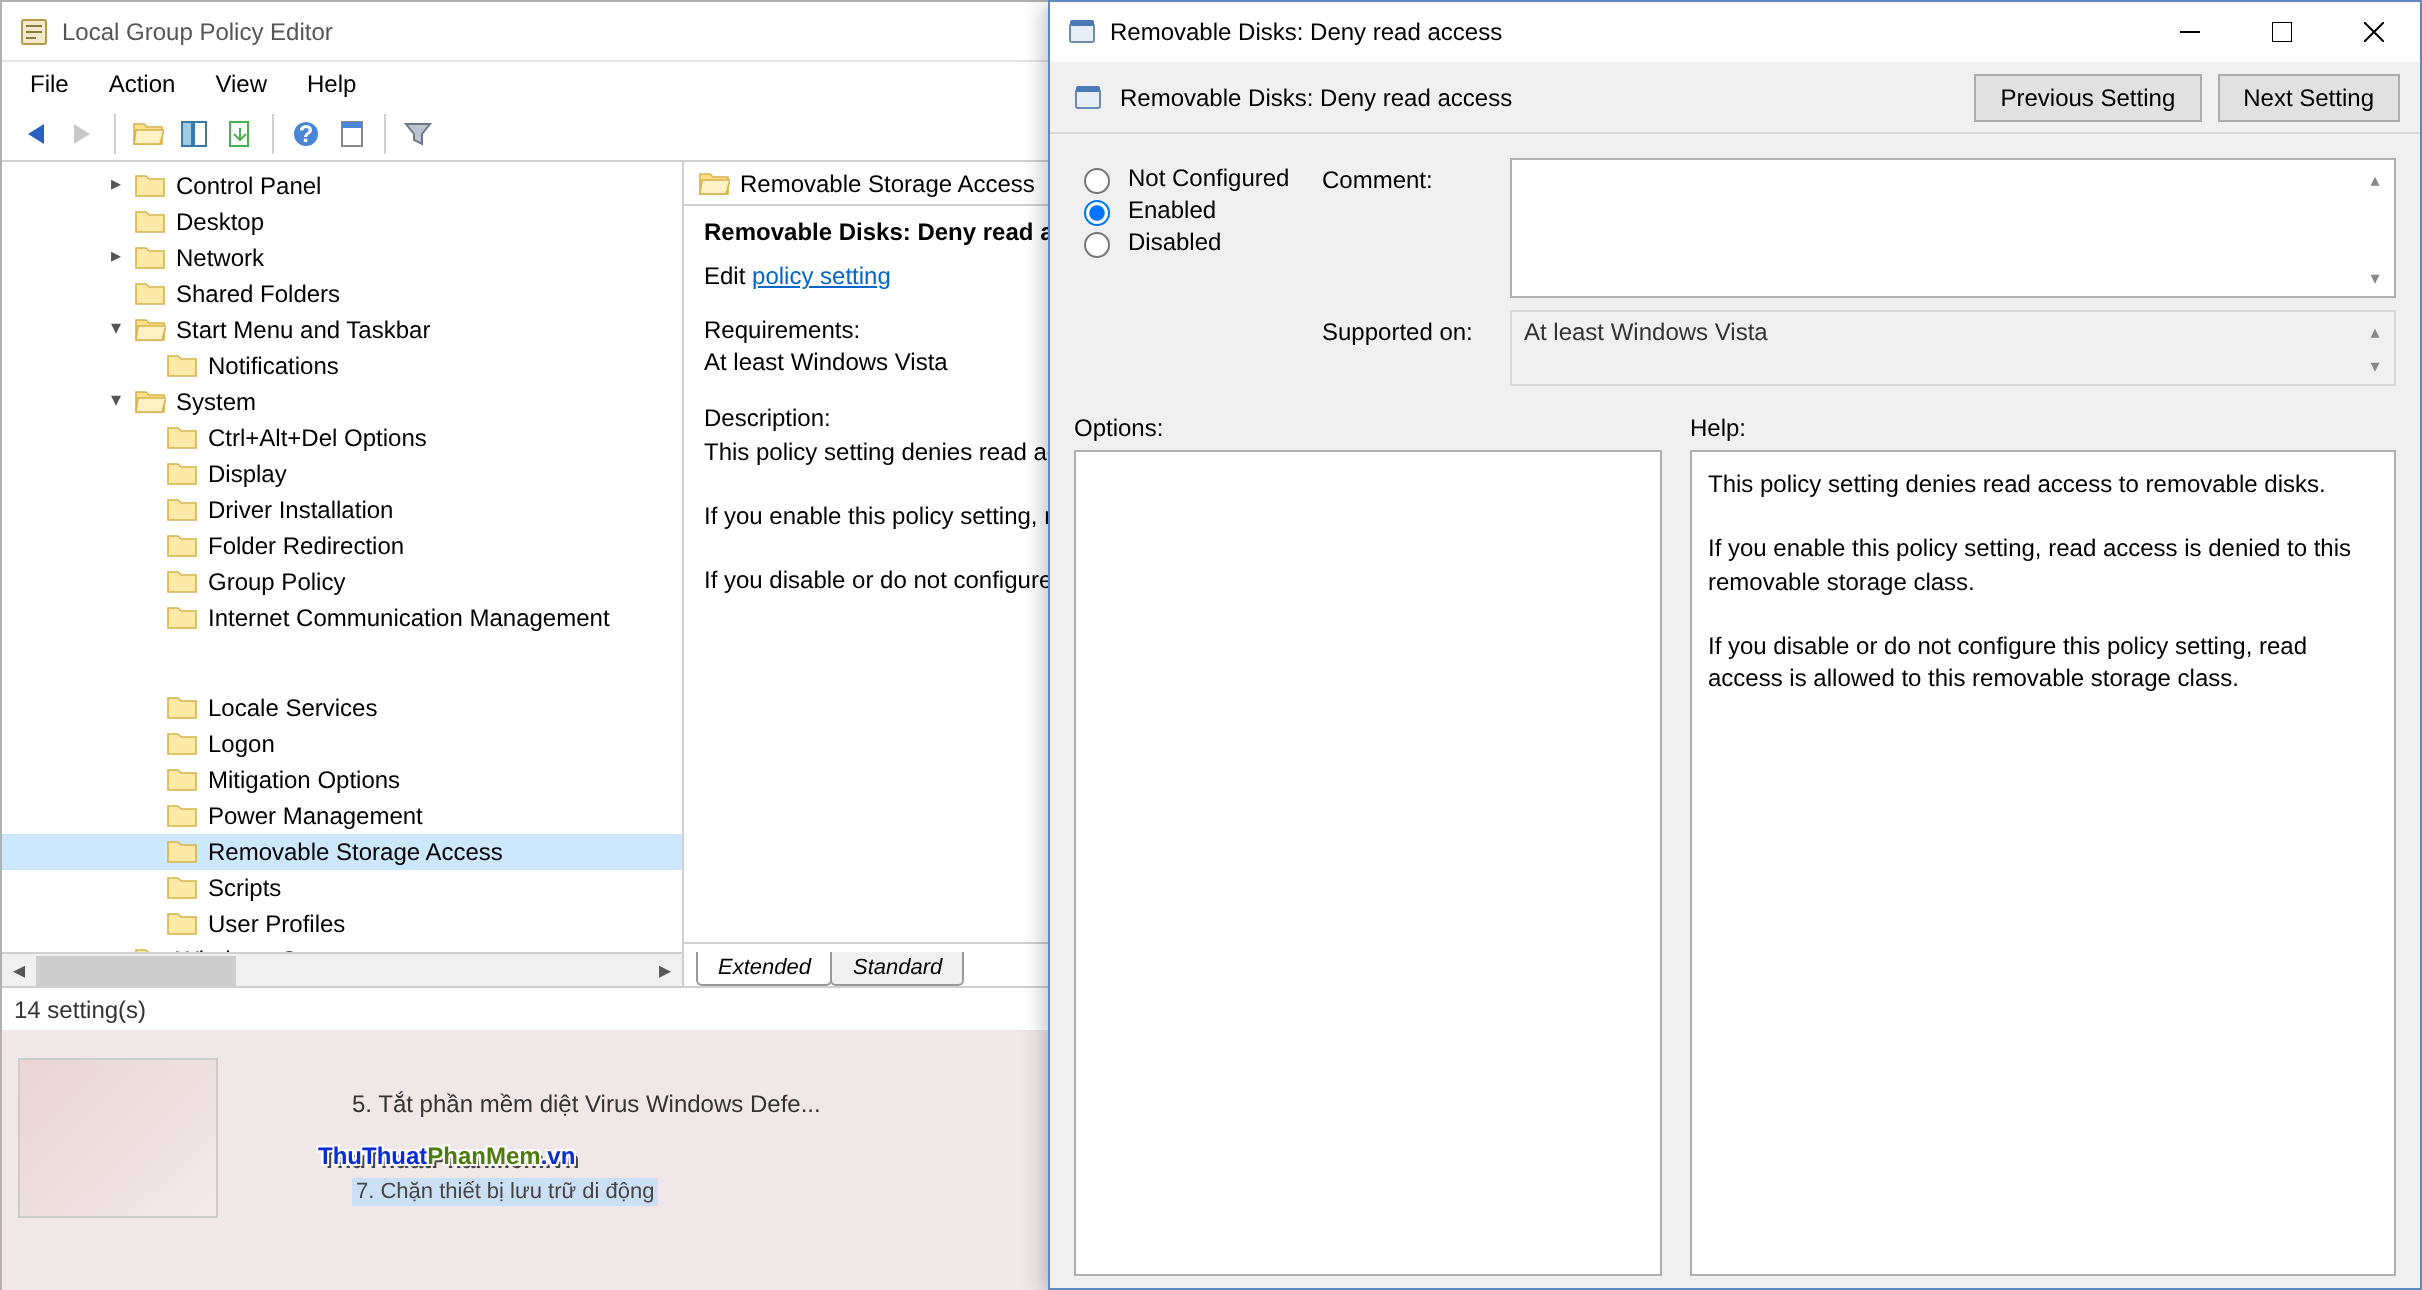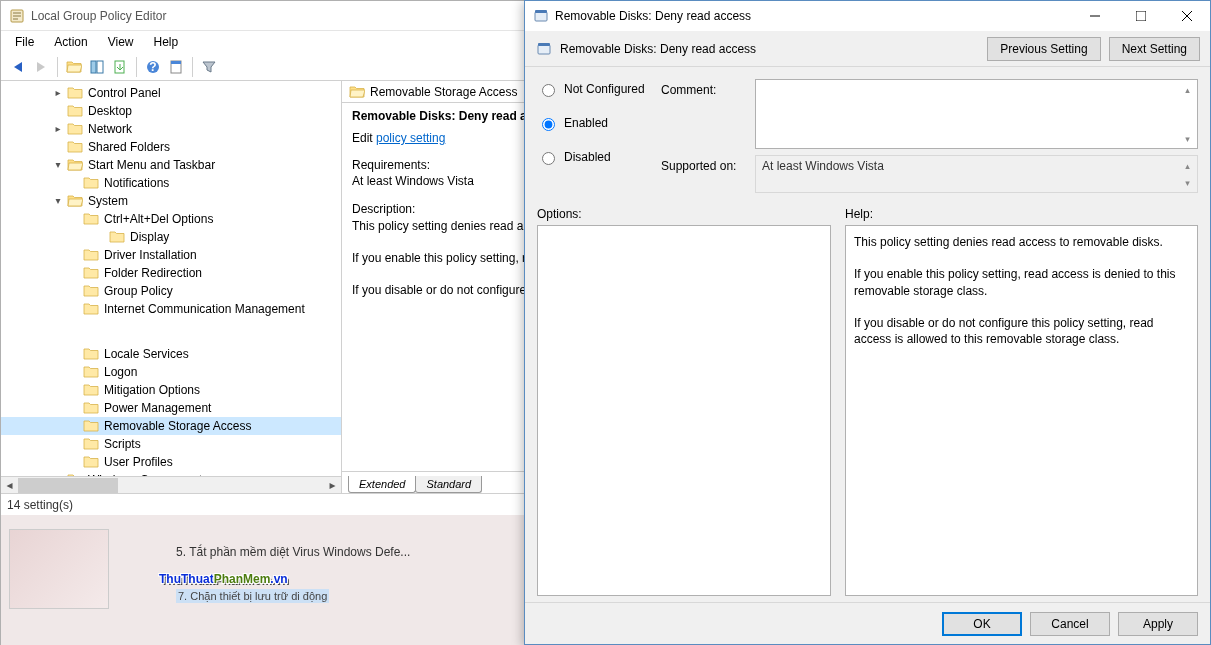--- a/index.html
+++ b/index.html
@@ -55,21 +55,21 @@
 .dlg-titlebar .ticon { width:16px; height:16px; margin-right:6px; }
 .dlg-titlebar .ttext { flex:1; color:#000; }
 .winbtn { width:46px; height:29px; display:inline-flex; align-items:center; justify-content:center; color:#000; }
 .dlg-head { height:36px; display:flex; align-items:center; padding:0 10px; background:#f0f0f0; border-bottom:1px solid #d8d8d8; }
 .dlg-head .ficon { margin-right:8px; }
 .dlg-head .htxt { flex:1; color:#000; }
 .btn { background:#e1e1e1; border:1px solid #adadad; padding:4px 12px; min-width:80px; text-align:center; cursor:default; }
 .btn.default { border:2px solid #0078d7; padding:3px 11px; }
 .dlg-body { flex:1; padding:12px 12px 6px 12px; display:flex; flex-direction:column; }
 .top-row { display:flex; gap:14px; }
-.radios { width:110px; display:flex; flex-direction:column; gap:18px; padding-top:2px; }
+.radios { width:110px; display:flex; flex-direction:column; gap:0; padding-top:2px; }
 .rlabel { display:flex; align-items:center; gap:6px; }
 input[type=radio] { width:13px; height:13px; }
 .field-col { flex:1; display:flex; flex-direction:column; gap:6px; }
 .field-row { display:flex; align-items:flex-start; gap:8px; }
 .field-label { width:86px; padding-top:4px; text-align:left; }
 .txtbox { flex:1; height:70px; background:#fff; border:1px solid #b0b0b0; padding:3px 4px; position:relative; }
 .supported-box { flex:1; height:38px; background:#f0f0f0; border:1px solid #d8d8d8; padding:3px 6px; color:#333; position:relative; }
 .vscroll-fake { position:absolute; right:1px; top:1px; bottom:1px; width:17px; display:flex; flex-direction:column; justify-content:space-between; }
 .vscroll-fake .arr { width:17px; height:17px; display:flex; align-items:center; justify-content:center; color:#888; font-size:9px; }
 .mid-labels { display:flex; margin-top:14px; gap:14px; }
@@ -224,21 +224,21 @@
             </svg>
             <span class="ttxt">System</span>
           </div>
           <div class="tree-row" style="padding-left: 66px;">
             <span class="tw"></span>
             <svg class="ficon" width="16" height="16">
               <use href="#folder"></use>
             </svg>
             <span class="ttxt">Ctrl+Alt+Del Options</span>
           </div>
-          <div class="tree-row" style="padding-left: 92px;">
+          <div class="tree-row" style="padding-left: 66px;">
             <span class="tw"></span>
             <svg class="ficon" width="16" height="16">
               <use href="#folder"></use>
             </svg>
             <span class="ttxt">Display</span>
           </div>
           <div class="tree-row" style="padding-left: 66px;">
             <span class="tw"></span>
             <svg class="ficon" width="16" height="16">
               <use href="#folder"></use>
@@ -456,18 +456,13 @@
     </div>
     <div class="panels">
       <div class="panel left"></div>
       <div class="panel right">
         <div>This policy setting denies read access to removable disks.</div><br>
         <div>If you enable this policy setting, read access is denied to this removable storage class.</div><br>
         <div>If you disable or do not configure this policy setting, read access is allowed to this removable storage class.</div>
       </div>
     </div>
   </div>
-  <div class="dlg-foot">
-    <span class="btn default">OK</span>
-    <span class="btn">Cancel</span>
-    <span class="btn">Apply</span>
-  </div>
 </div>
 
 </body></html>

